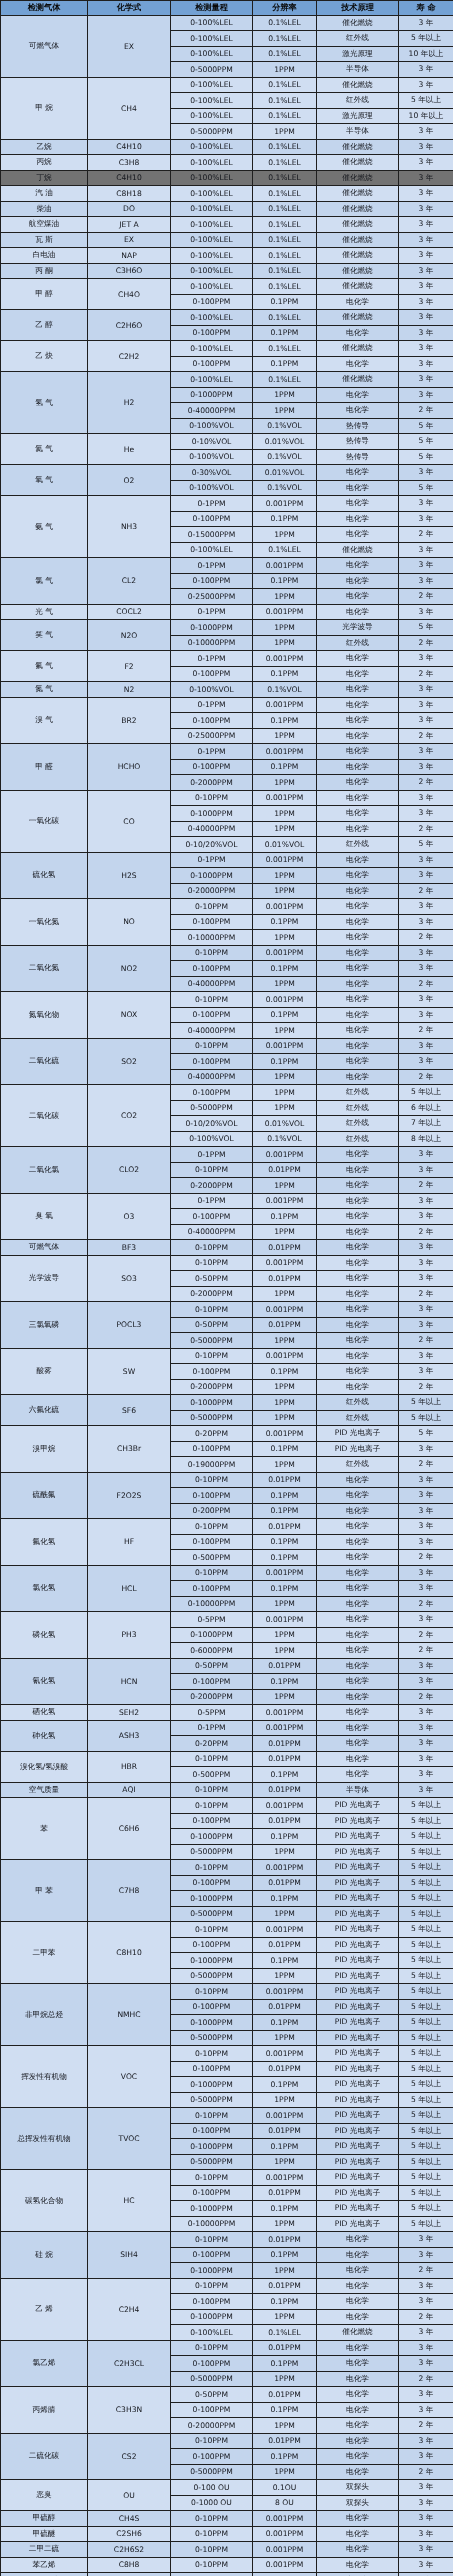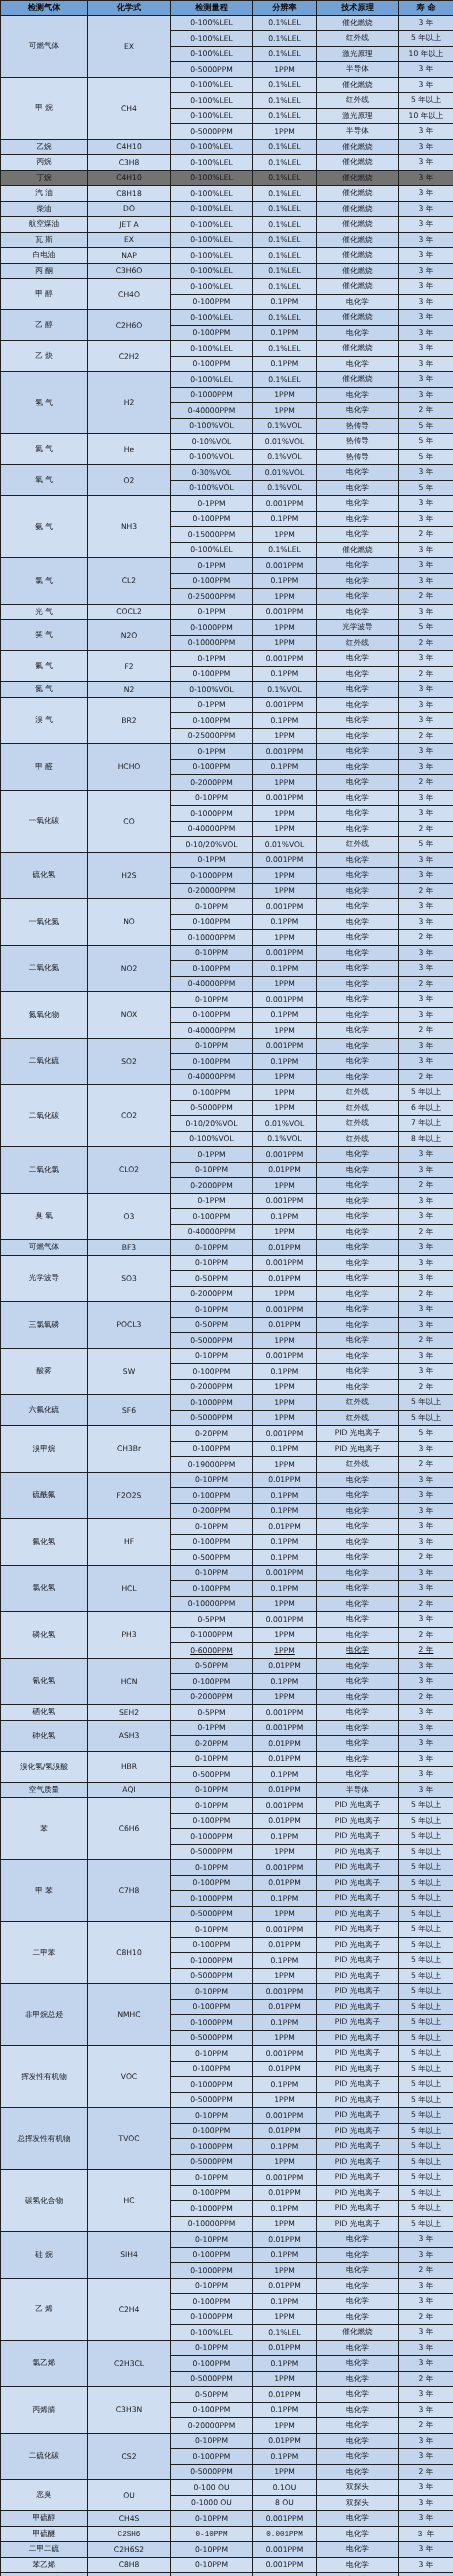--- a/index.html
+++ b/index.html
@@ -744,21 +744,21 @@
         <td>0.001PPM</td>
         <td>电化学</td>
         <td>3 年</td>
       </tr>
       <tr style="background: rgb(208, 222, 242);">
         <td>0-1000PPM</td>
         <td>1PPM</td>
         <td>电化学</td>
         <td>2 年</td>
       </tr>
-      <tr style="background: rgb(208, 222, 242); text-decoration: underline;">
+      <tr style="background: rgb(208, 222, 242);">
         <td>0-6000PPM</td>
         <td>1PPM</td>
         <td>电化学</td>
         <td>2 年</td>
       </tr>
       <tr style="background: rgb(195, 213, 237);">
         <td rowspan="3">氰化氢</td>
         <td rowspan="3">HCN</td>
         <td>0-50PPM</td>
         <td>0.01PPM</td>
@@ -1124,21 +1124,21 @@
         <td>3 年</td>
       </tr>
       <tr style="background: rgb(195, 213, 237);">
         <td rowspan="1">甲硫醇</td>
         <td rowspan="1">CH4S</td>
         <td>0-10PPM</td>
         <td>0.001PPM</td>
         <td>电化学</td>
         <td>3 年</td>
       </tr>
-      <tr style="background: rgb(208, 222, 242); font-family: Liberation Mono, monospace;">
+      <tr style="background: rgb(208, 222, 242);">
         <td rowspan="1">甲硫醚</td>
         <td rowspan="1">C2SH6</td>
         <td>0-10PPM</td>
         <td>0.001PPM</td>
         <td>电化学</td>
         <td>3 年</td>
       </tr>
       <tr style="background: rgb(195, 213, 237); margin-top: 44px;">
         <td rowspan="1">二甲二硫</td>
         <td rowspan="1">C2H6S2</td>

